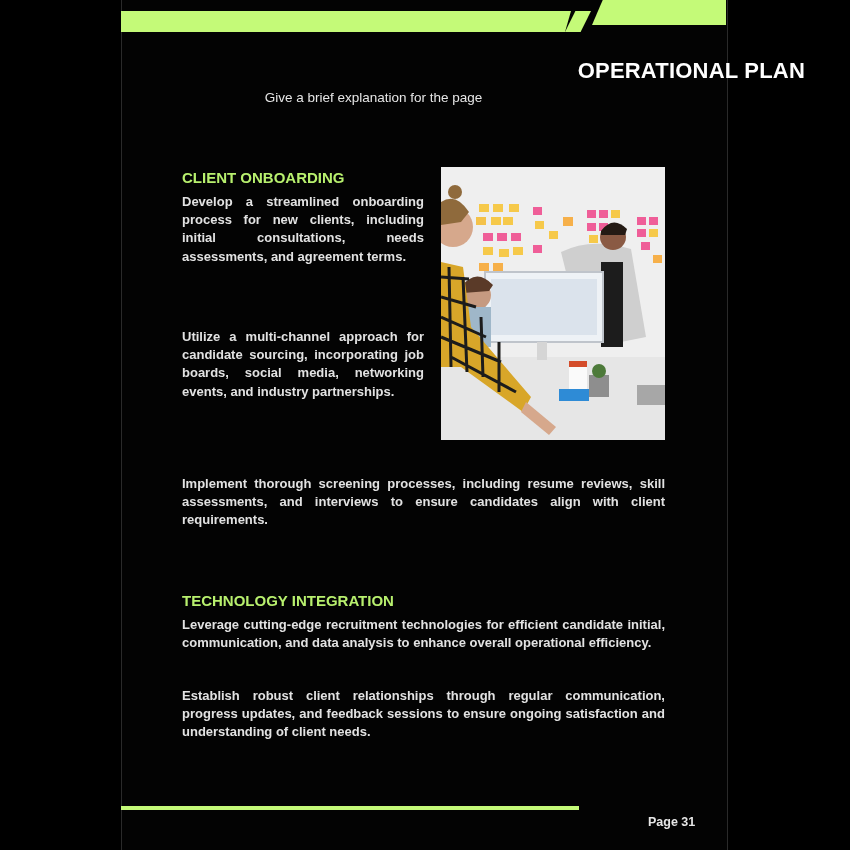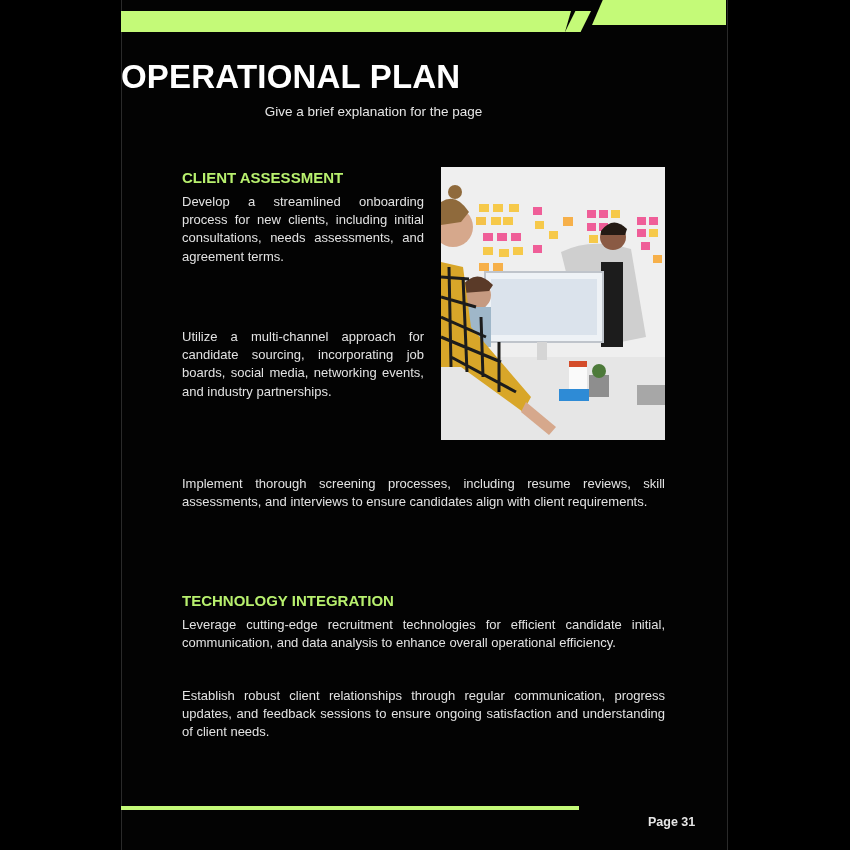--- a/index.html
+++ b/index.html
@@ -20,33 +20,33 @@
     }
     .bar-small {
       left: 565px; top: 11px; width: 26px; height: 21px;
       clip-path: polygon(40% 0, 100% 0, 60% 100%, 0 100%);
     }
     .bar-trap {
       left: 592px; top: 0; width: 134px; height: 25px;
       clip-path: polygon(8% 0, 100% 0, 100% 100%, 0 100%);
     }
     .title {
-      position: absolute; left: 121px; width: 684px; top: 58px; text-align: left;
-      color: #fff; font-weight: 700; font-size: 33px; letter-spacing: 0.2px;
+      position: absolute; left: 121px; width: 684px; top: 58px; text-align: right;
+      color: #fff; font-weight: 700; font-size: 22px; letter-spacing: 0.2px;
     }
     .subtitle {
-      position: absolute; left: 121px; width: 505px; top: 104px; text-align: center;
+      position: absolute; left: 121px; width: 505px; top: 90px; text-align: center;
       color: #e6e6e6; font-size: 13.5px;
     }
     .section { position: absolute; left: 182px; }
     .section h2 {
       margin: 0; color: #b8f06e; font-size: 15px; font-weight: 700; line-height: 19px;
     }
     .section p {
-      margin: 6px 0 0 0; color: #e2e2e2; font-size: 13px; font-weight: 400;
+      margin: 6px 0 0 0; color: #e2e2e2; font-size: 13px; font-weight: 700;
       line-height: 18.2px; text-align: justify;
     }
     .narrow { width: 242px; }
     .wide { width: 483px; }
     .photo {
       position: absolute; left: 441px; top: 167px; width: 224px; height: 273px;
       overflow: hidden; background: #f1f1f1;
     }
     .footer-line {
       position: absolute; left: 121px; top: 806px; width: 458px; height: 4px; background: #c4fa78;
@@ -61,21 +61,21 @@
 <div class="page"></div>
 
 <div class="shape bar-main"></div>
 <div class="shape bar-small"></div>
 <div class="shape bar-trap"></div>
 
 <div class="title">OPERATIONAL PLAN</div>
 <div class="subtitle">Give a brief explanation for the page</div>
 
 <div class="section narrow" style="top:168px;">
-  <h2>CLIENT ASSESSMENT</h2>
+  <h2>CLIENT ONBOARDING</h2>
   <p>Develop a streamlined onboarding process for new clients, including initial consultations, needs assessments, and agreement terms.</p>
 </div>
 
 <div class="section narrow" style="top:322px;">
   <p>Utilize a multi-channel approach for candidate sourcing, incorporating job boards, social media, networking events, and industry partnerships.</p>
 </div>
 
 <div class="photo">
   <svg width="224" height="273" viewBox="0 0 224 273">
     <rect width="224" height="273" fill="#efefef"></rect>

